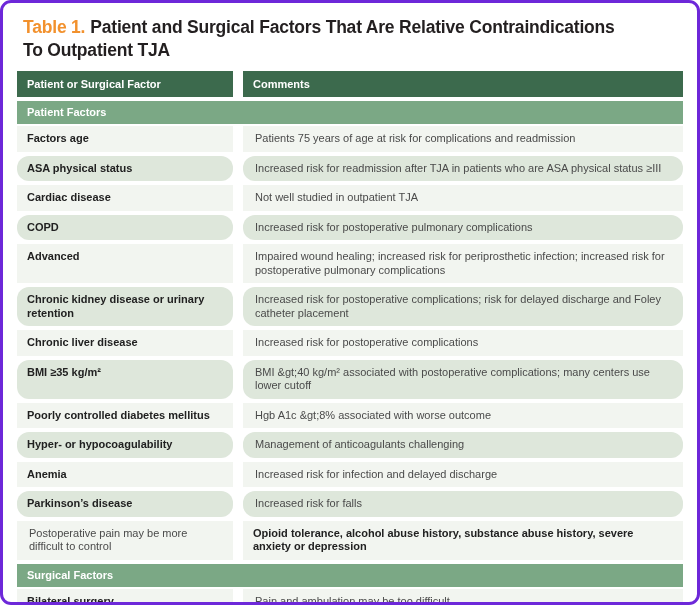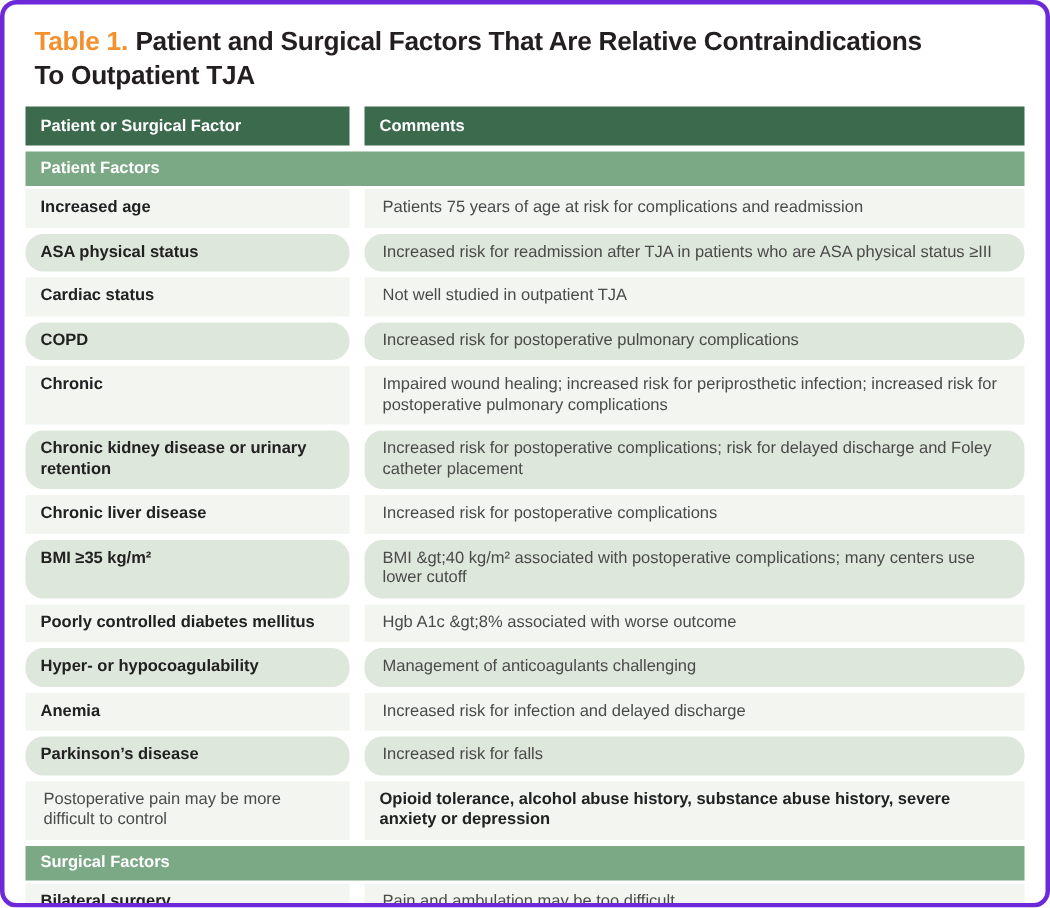--- a/index.html
+++ b/index.html
@@ -91,37 +91,37 @@
   </div>
 
   <div class="tbl">
     <div class="grid-row thead">
       <div class="th">Patient or Surgical Factor</div>
       <div class="th">Comments</div>
     </div>
     <div id="tbody">
         <div class="band">Patient Factors</div>
         <div class="grid-row row bg-light">
-    <div class="cell factor">Increased age</div>
+    <div class="cell factor">Factors age</div>
     <div class="cell comment">Patients 75 years of age at risk for complications and readmission</div>
   </div>
         <div class="grid-row row bg-green">
     <div class="cell factor">ASA physical status</div>
     <div class="cell comment">Increased risk for readmission after TJA in patients who are ASA physical status ≥III</div>
   </div>
         <div class="grid-row row bg-light">
-    <div class="cell factor">Cardiac status</div>
+    <div class="cell factor">Cardiac disease</div>
     <div class="cell comment">Not well studied in outpatient TJA</div>
   </div>
         <div class="grid-row row bg-green">
     <div class="cell factor">COPD</div>
     <div class="cell comment">Increased risk for postoperative pulmonary complications</div>
   </div>
         <div class="grid-row row bg-light">
-    <div class="cell factor">Chronic</div>
+    <div class="cell factor">Advanced</div>
     <div class="cell comment">Impaired wound healing; increased risk for periprosthetic infection; increased risk for postoperative pulmonary complications</div>
   </div>
         <div class="grid-row row bg-green">
     <div class="cell factor">Chronic kidney disease or urinary retention</div>
     <div class="cell comment">Increased risk for postoperative complications; risk for delayed discharge and Foley catheter placement</div>
   </div>
         <div class="grid-row row bg-light">
     <div class="cell factor">Chronic liver disease</div>
     <div class="cell comment">Increased risk for postoperative complications</div>
   </div>

